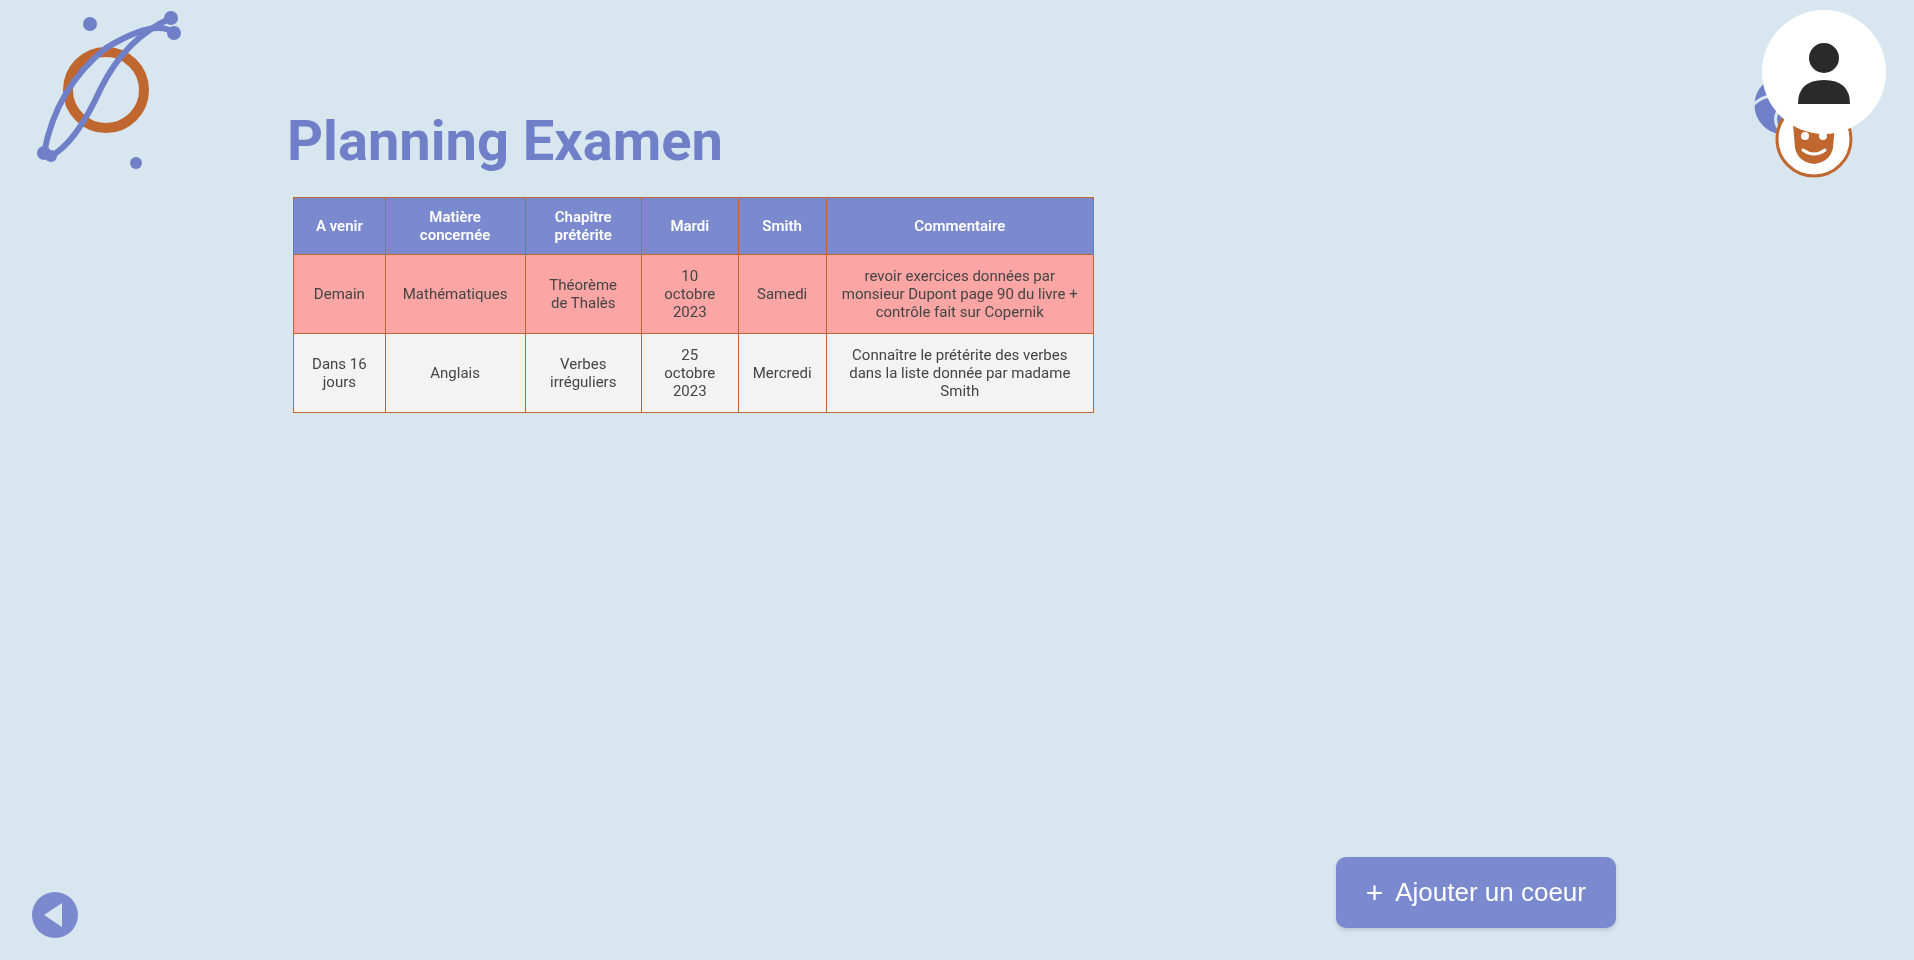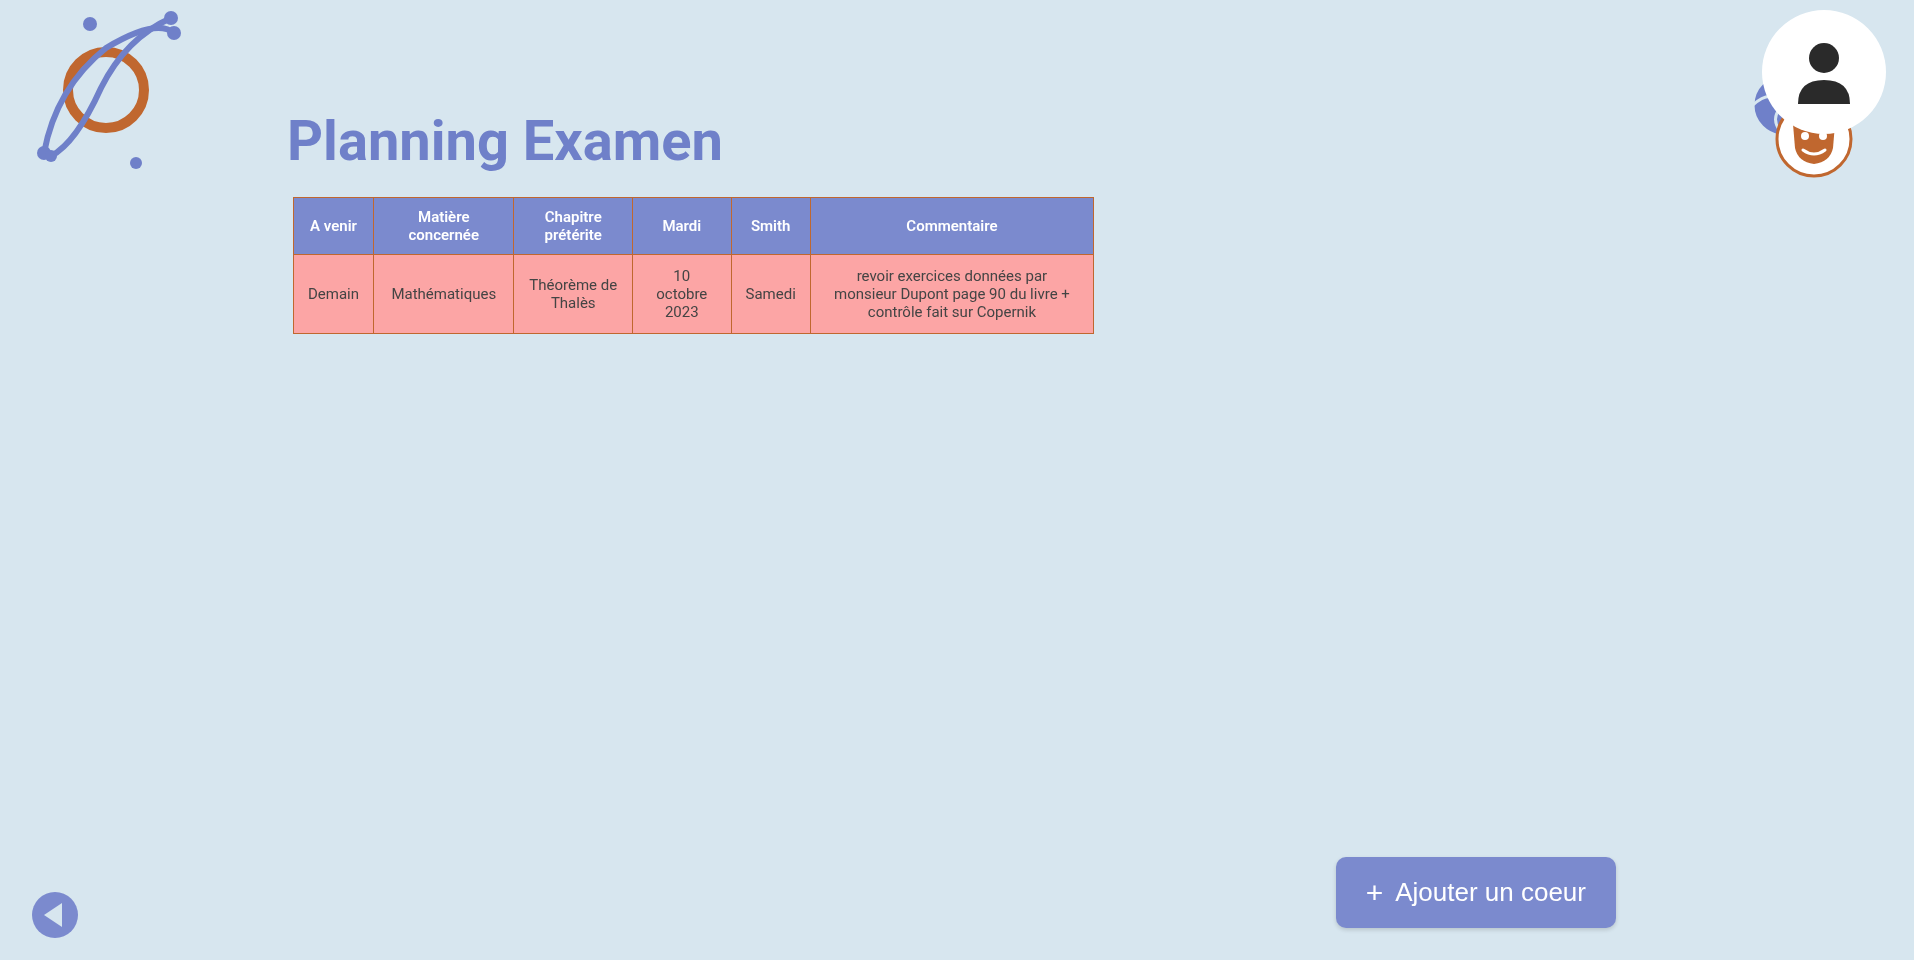--- a/index.html
+++ b/index.html
@@ -190,20 +190,28 @@
   </thead>
   <tbody>
     <tr>
       <td>Demain</td>
       <td>Mathématiques</td>
       <td>Théorème de Thalès</td>
       <td>10 octobre 2023</td>
       <td>Samedi</td>
       <td>revoir exercices données par monsieur Dupont page 90 du livre + contrôle fait sur Copernik</td>
     </tr>
+    <tr>
+      <td>Dans 16 jours</td>
+      <td>Anglais</td>
+      <td>Verbes irréguliers</td>
+      <td>25 octobre 2023</td>
+      <td>Mercredi</td>
+      <td>Connaître le prétérite des verbes dans la liste donnée par madame Smith</td>
+    </tr>
   </tbody>
 </table>
 
 <div class="back-button">
   <svg viewBox="0 0 50 50">
     <circle cx="25" cy="25" r="23" fill="#7b8ace"></circle>
     <path d="M 32 13 L 14 25 L 32 37 Z" fill="#d7e6ef"></path>
   </svg>
 </div>
 

